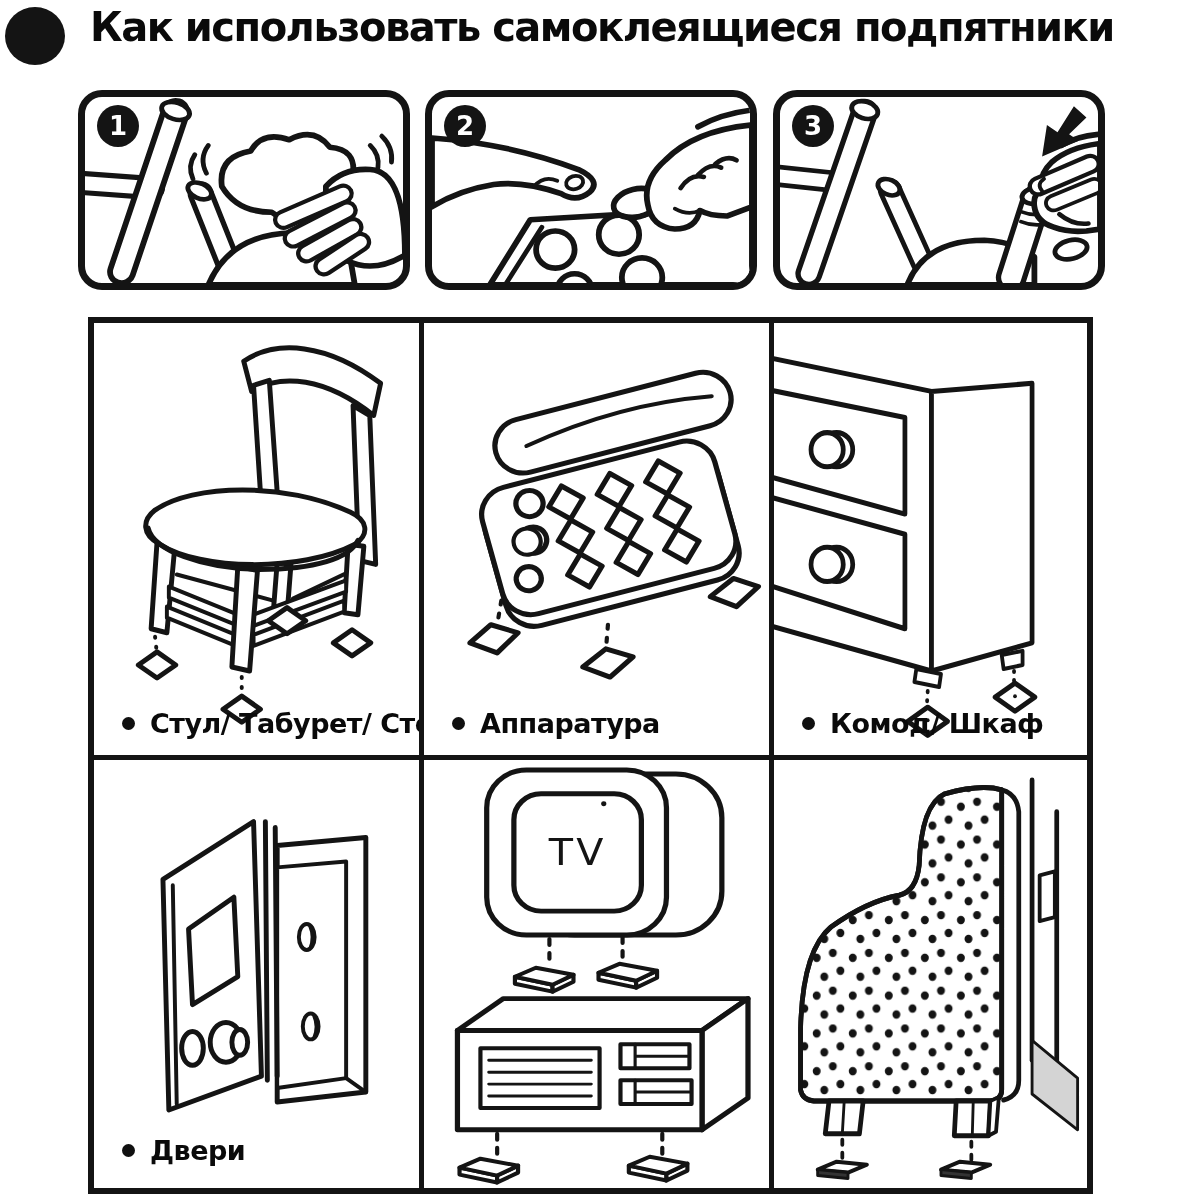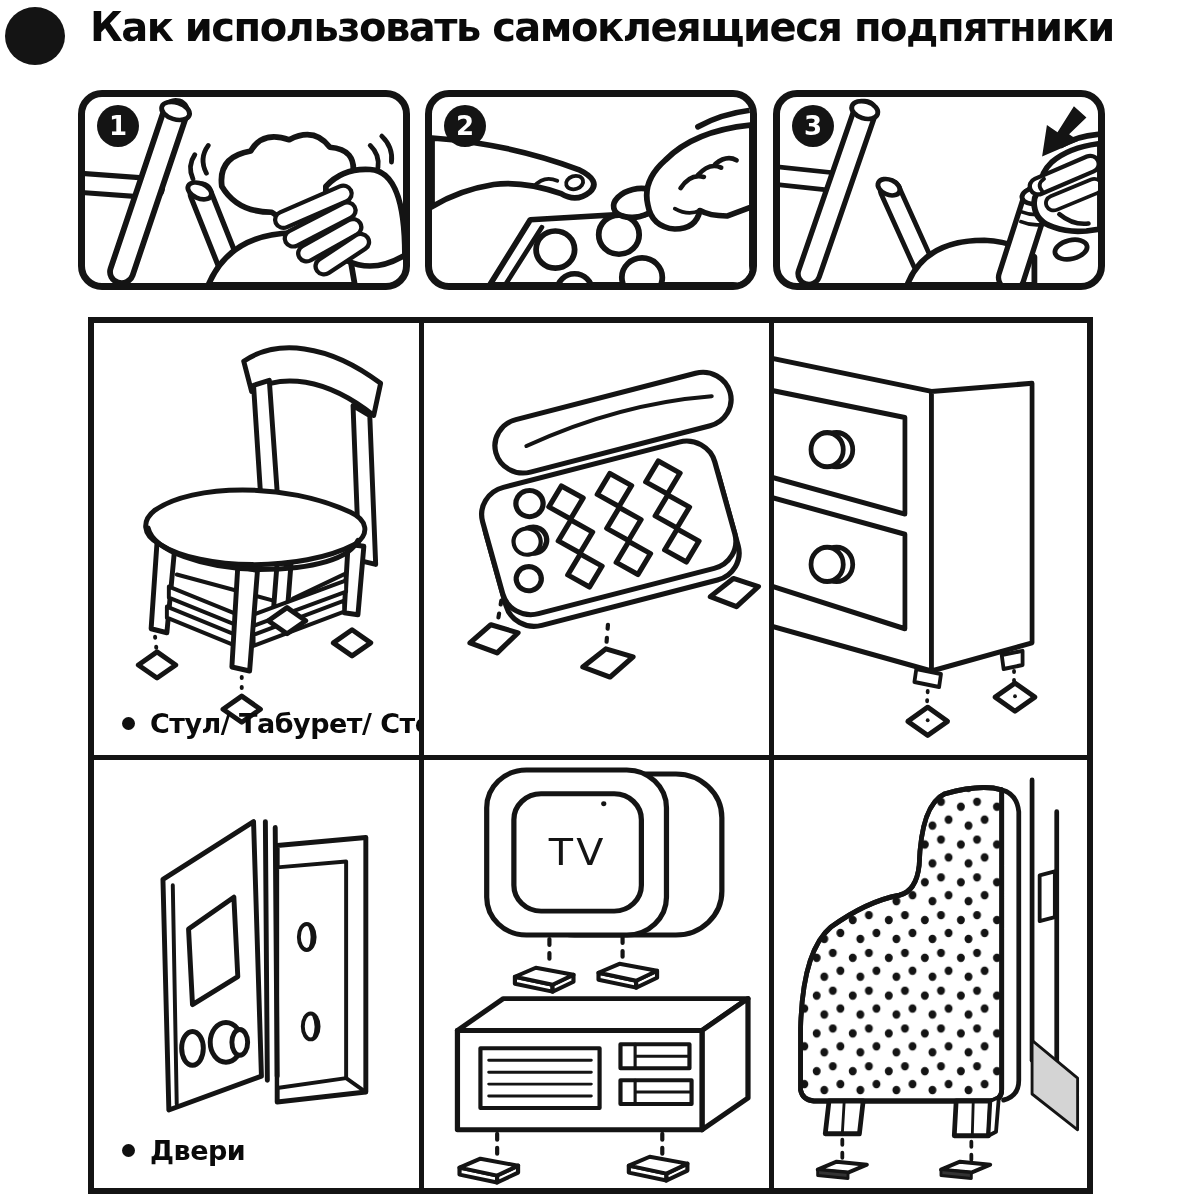--- a/index.html
+++ b/index.html
@@ -187,20 +187,24 @@
             <path d="M171,240 L188,223 L205,240 L188,257 Z" fill="#fff" stroke-width="5"></path>
             <path d="M219,240 L236,223 L253,240 L236,257 Z" fill="#fff" stroke-width="5"></path>
           </g>
           <path d="M74,276 L70,300" fill="none" stroke-width="4" stroke-dasharray="4 9"></path>
           <path d="M176,300 L174,326" fill="none" stroke-width="4" stroke-dasharray="4 9"></path>
           <path d="M44,318 L64,300 L90,308 L70,328 Z" fill="#fff" stroke-width="5"></path>
           <path d="M152,342 L174,324 L200,332 L178,352 Z" fill="#fff" stroke-width="5"></path>
           <path d="M274,272 L296,254 L320,262 L299,282 Z" fill="#fff" stroke-width="5"></path>
         </g>
       </svg>
+      <div class="caption">
+        <span class="dot"></span>
+        <span class="txt">Аппаратура</span>
+      </div>
     </div>
 
     <div class="cell">
       <svg class="art" viewBox="0 0 330 430" preserveAspectRatio="none">
         <g stroke="#141414" stroke-linejoin="round" stroke-linecap="round">
           <path d="M-8,34 L166,68 L166,346 L-8,300 Z" fill="#fff" stroke-width="5"></path>
           <path d="M-8,66 L138,94 L138,190 L-8,152 Z" fill="#fff" stroke-width="5"></path>
           <path d="M-8,172 L138,210 L138,304 L-8,260 Z" fill="#fff" stroke-width="5"></path>
           <circle cx="66" cy="126" r="17" fill="#fff" stroke-width="5"></circle>
           <circle cx="56" cy="126" r="17" fill="#fff" stroke-width="5"></circle>
@@ -210,20 +214,24 @@
           <path d="M150,344 L176,349 L174,362 L148,357 Z" fill="#fff" stroke-width="4"></path>
           <path d="M240,330 L262,326 L262,340 L242,344 Z" fill="#fff" stroke-width="4"></path>
           <path d="M162,366 L161,382" fill="none" stroke-width="4" stroke-dasharray="1 8"></path>
           <path d="M253,346 L253,360" fill="none" stroke-width="4" stroke-dasharray="1 8"></path>
           <path d="M141,396 L162,382 L183,396 L162,410 Z" fill="#fff" stroke-width="5"></path>
           <circle cx="162" cy="395" r="2" fill="#141414" stroke="none"></circle>
           <path d="M233,372 L254,358 L275,372 L254,386 Z" fill="#fff" stroke-width="5"></path>
           <circle cx="254" cy="371" r="2" fill="#141414" stroke="none"></circle>
         </g>
       </svg>
+      <div class="caption">
+        <span class="dot"></span>
+        <span class="txt">Комод/ Шкаф</span>
+      </div>
     </div>
 
     <div class="cell r2">
       <svg class="art" viewBox="0 0 330 430" preserveAspectRatio="none">
         <g stroke="#141414" stroke-linejoin="round" stroke-linecap="round">
           <path d="M186,86 L276,78 L276,334 L186,344 Z" fill="#fff" stroke-width="5"></path>
           <path d="M186,108 L256,102 L256,320 L186,330 Z" fill="#fff" stroke-width="4"></path>
           <path d="M256,320 L276,334" fill="none" stroke-width="4"></path>
           <ellipse cx="216" cy="178" rx="8" ry="13" fill="#fff" stroke-width="4"></ellipse>
           <path d="M219,167 Q224,178 219,190" fill="none" stroke-width="3"></path>

